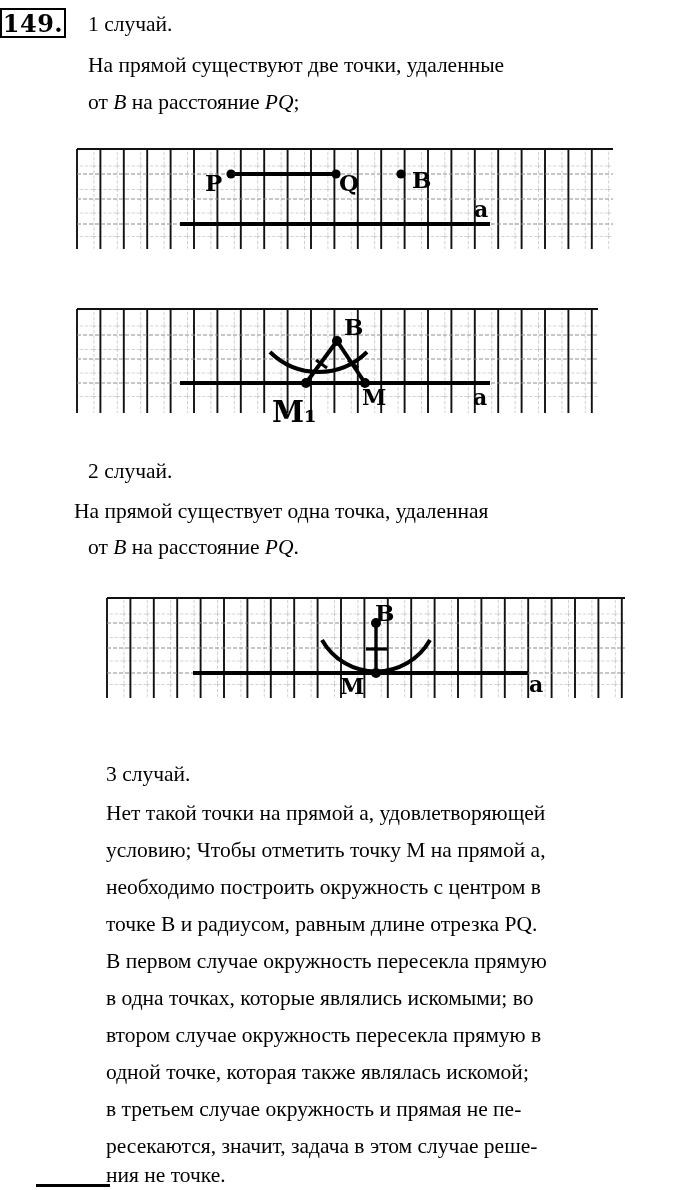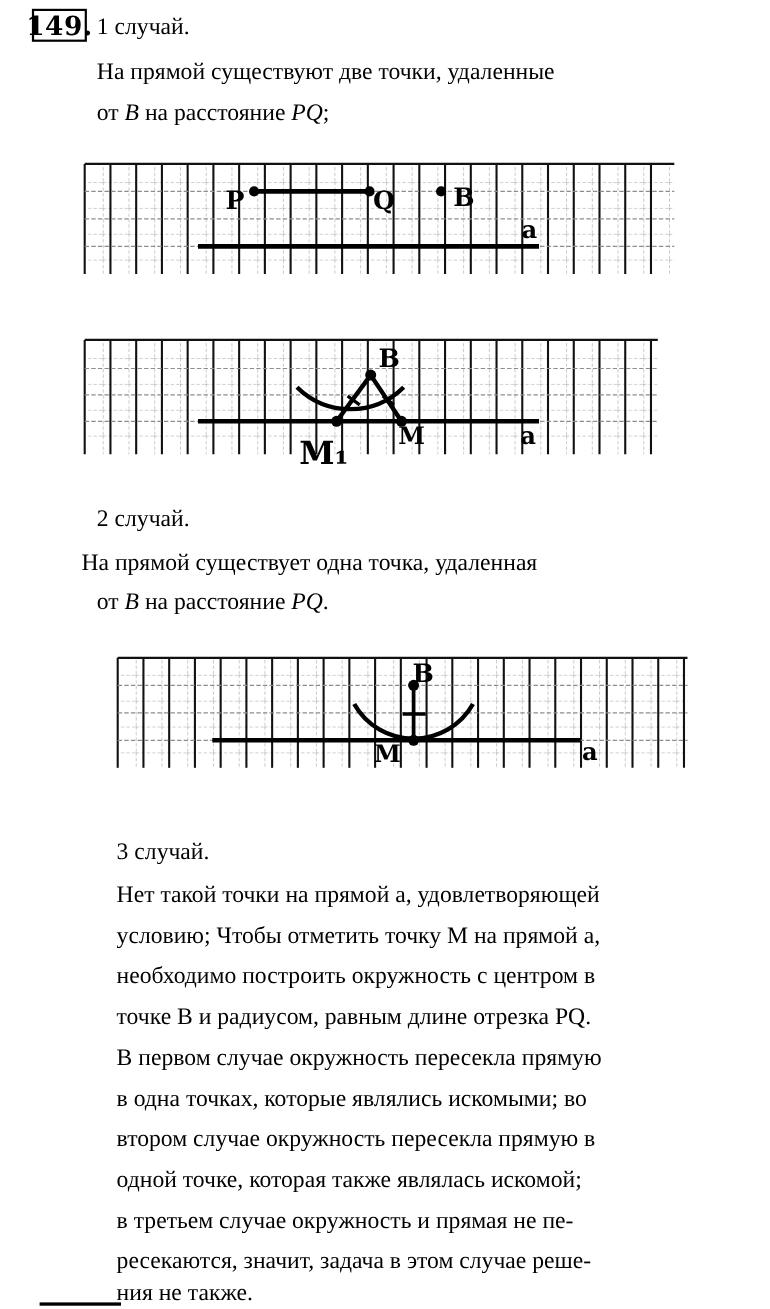--- a/index.html
+++ b/index.html
@@ -1,20 +1,20 @@
 <!DOCTYPE html>
 <html><head>
 <meta charset="utf-8">
 <style>
   html,body{margin:0;padding:0;background:#ffffff;}
   body{width:700px;height:1190px;position:relative;overflow:hidden;
        font-family:"Liberation Serif",serif;color:#000;}
 
   
-  #num-box{position:absolute;left:29px;top:8px;width:50px;height:30px;
+  #num-box{position:absolute;left:0;top:8px;width:66px;height:30px;
            border:2px solid #000;box-sizing:border-box;
            display:flex;align-items:center;justify-content:center;}
   #num-box span{font-weight:bold;font-size:24px;letter-spacing:0.5px;
                 font-family:"DejaVu Serif",serif;}
 
   
   .txt{position:absolute;font-family:"Liberation Serif",serif;
        font-size:21.5px;line-height:1;white-space:pre;}
   .ital{font-style:italic;}
 
@@ -225,15 +225,15 @@
 <div class="txt" style="left:106px;top:803px;">Нет такой точки на прямой a, удовлетворяющей</div>
 <div class="txt" style="left:106px;top:840px;">условию; Чтобы отметить точку M на прямой a,</div>
 <div class="txt" style="left:106px;top:877px;">необходимо построить окружность с центром в</div>
 <div class="txt" style="left:106px;top:914px;">точке B и радиусом, равным длине отрезка PQ.</div>
 <div class="txt" style="left:106px;top:951px;">В первом случае окружность пересекла прямую</div>
 <div class="txt" style="left:106px;top:988px;">в одна точках, которые являлись искомыми; во</div>
 <div class="txt" style="left:106px;top:1025px;">втором случае окружность пересекла прямую в</div>
 <div class="txt" style="left:106px;top:1062px;">одной точке, которая также являлась искомой;</div>
 <div class="txt" style="left:106px;top:1099px;">в третьем случае окружность и прямая не пе-</div>
 <div class="txt" style="left:106px;top:1136px;">ресекаются, значит, задача в этом случае реше-</div>
-<div class="txt" style="left:106px;top:1165px;">ния не также.</div>
+<div class="txt" style="left:106px;top:1165px;">ния не точке.</div>
 
 <div id="bottom-rule"></div>
 
 </body></html>

